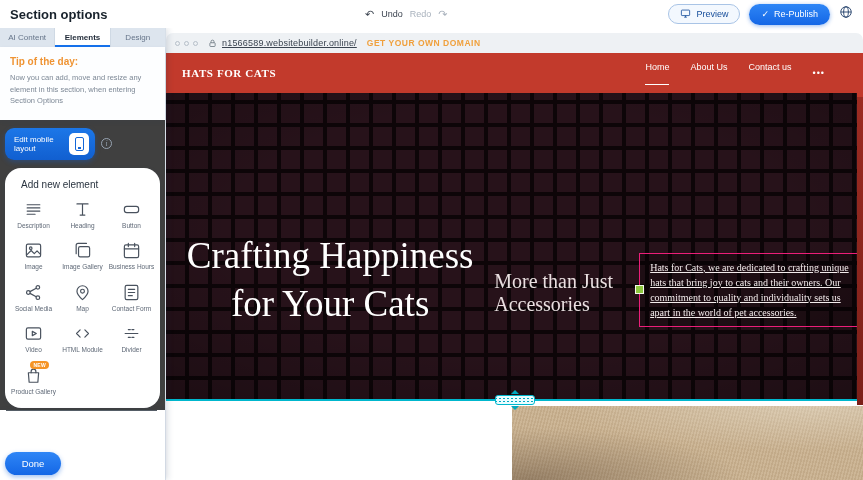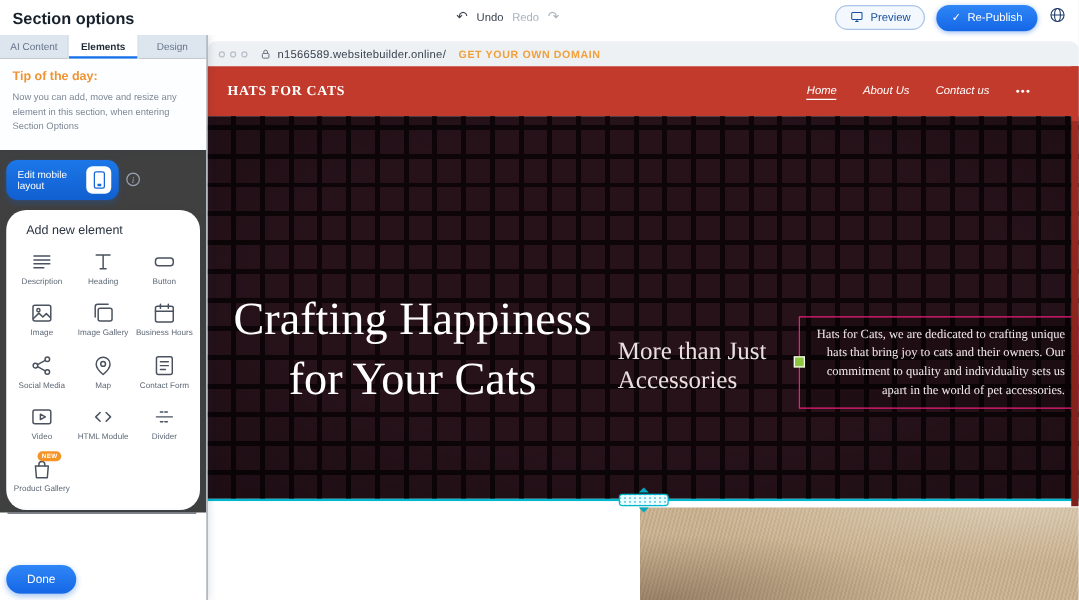--- a/index.html
+++ b/index.html
@@ -49,42 +49,42 @@
   .panel-bottom { margin-top:auto; height:70px; background:#fff; position:relative; box-shadow:0 -1px 3px rgba(40,60,90,.08); }
   .divider-line { position:absolute; top:0; left:6px; right:8px; border-top:1px solid #555d66; }
   .btn-done { position:absolute; left:5px; bottom:5px; width:56px; height:23px; border:none; border-radius:12px; background:linear-gradient(180deg,#2f86f6,#1467e6); color:#fff; font-size:9.5px; display:flex; align-items:center; justify-content:center; box-shadow:0 2px 5px rgba(20,100,220,.4); cursor:pointer; }
 
   
   .canvas { flex:1; position:relative; background:#fff; }
   .browser-bar { margin-top:5px; height:20px; background:#eef1f4; border-radius:7px 7px 0 0; display:flex; align-items:center; padding:0 9px; }
   .dot { width:5px; height:5px; border-radius:50%; border:1px solid #b6bfc9; margin-right:4px; flex:none; }
   .lock { margin:0 5px 0 6px; display:flex; }
   .lock svg { width:9px; height:9px; stroke:#5f6b76; fill:none; stroke-width:2; }
-  .url { font-size:9px; color:#3a4450; letter-spacing:.2px; }
+  .url { font-size:9px; color:#3a4450; letter-spacing:.2px;text-decoration:underline; }
   .domain-cta { margin-left:10px; font-size:8.5px; font-weight:700; color:#f0a03c; letter-spacing:.5px; cursor:pointer; }
 
   .site { position:absolute; top:25px; left:0; right:0; bottom:0; display:flex; flex-direction:column; background:#fff; }
   .site-header { height:40px; background:#c23a2c; display:flex; align-items:center; padding:0 16px; flex:none; }
   .logo { font-family:"Liberation Serif",serif; font-weight:700; color:#fff; font-size:11px; letter-spacing:.6px; }
   .nav { margin-left:auto; display:flex; gap:21px; align-items:center; font-size:9px; color:#fff; padding-right:22px; }
-  .nav-item { cursor:pointer; padding-bottom:2px;font-style:italic; }
+  .nav-item { cursor:pointer; padding-bottom:12px; }
   .nav-item.active { border-bottom:1.5px solid #fff; }
   .nav-more { font-size:9px; letter-spacing:1px; cursor:pointer; }
 
   .hero { height:306px; flex:none; position:relative;
     background-color:#27121a;
     background-image:
       radial-gradient(90% 90% at 50% 45%, rgba(0,0,0,0) 45%, rgba(0,0,0,.38) 100%),
       repeating-linear-gradient(0deg, transparent 0 19px, #0d0508 19px 23px),
       repeating-linear-gradient(90deg, transparent 0 19px, #0d0508 19px 23px);
     display:flex; flex-direction:row; align-items:center; padding-top:68px; }
   .hero-h1 { font-family:"Liberation Serif",serif; font-weight:400; color:#fff; font-size:37px; line-height:1.3; text-align:center; max-width:450px; cursor:pointer; }
   .hero-h2 { font-family:"Liberation Serif",serif; font-weight:400; color:#e9dfe0; font-size:20px; margin-top:25px; cursor:pointer; }
   .hero-box { margin-top:19px; width:326px; border:1px solid #ec1e79; padding:6px 10px; position:relative; background:rgba(0,0,0,.22); cursor:pointer; }
-  .hero-box p { font-size:10px; color:#f3ecec; line-height:1.5; text-align:right; font-family:"Liberation Serif",serif; }
+  .hero-box p { font-size:10px; color:#f3ecec; line-height:1.5; text-align:left; font-family:"Liberation Serif",serif;text-decoration:underline; }
   .handle { position:absolute; left:-5px; top:50%; margin-top:-5px; width:9px; height:9px; background:#8dc63f; border:1px solid rgba(255,255,255,.9); cursor:grab; }
 
   .section-line { height:2px; background:#00b7cd; position:relative; flex:none; }
   .resize-widget { position:absolute; left:50%; top:-9px; transform:translateX(-50%); display:flex; flex-direction:column; align-items:center; cursor:ns-resize; z-index:4; }
   .arrow-up { width:0; height:0; border-left:4px solid transparent; border-right:4px solid transparent; border-bottom:4px solid #00a9c0; margin-bottom:1px; }
   .arrow-down { width:0; height:0; border-left:4px solid transparent; border-right:4px solid transparent; border-top:4px solid #00a9c0; margin-top:1px; }
   .pill { width:40px; height:10px; background:#eafcff; border:1px solid #00b7cd; border-radius:3px;
     background-image:radial-gradient(#00a9c0 0.7px, transparent 0.9px); background-size:4px 3px; background-position:2px 1px; }
 
   .next-section { flex:1; background:#fff; position:relative; }

